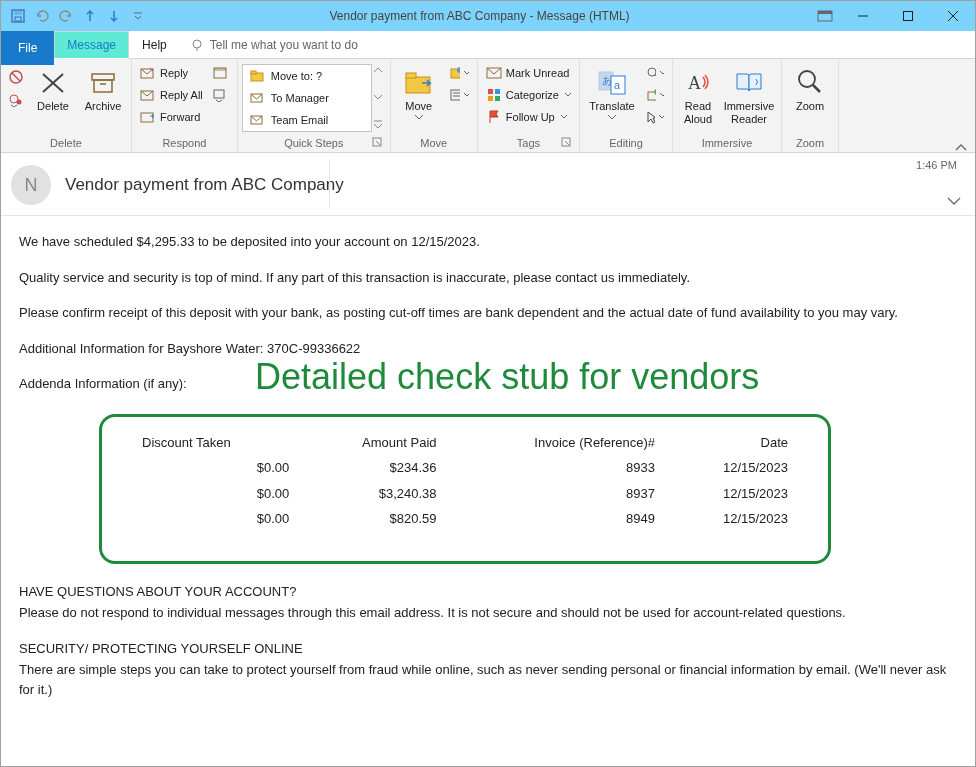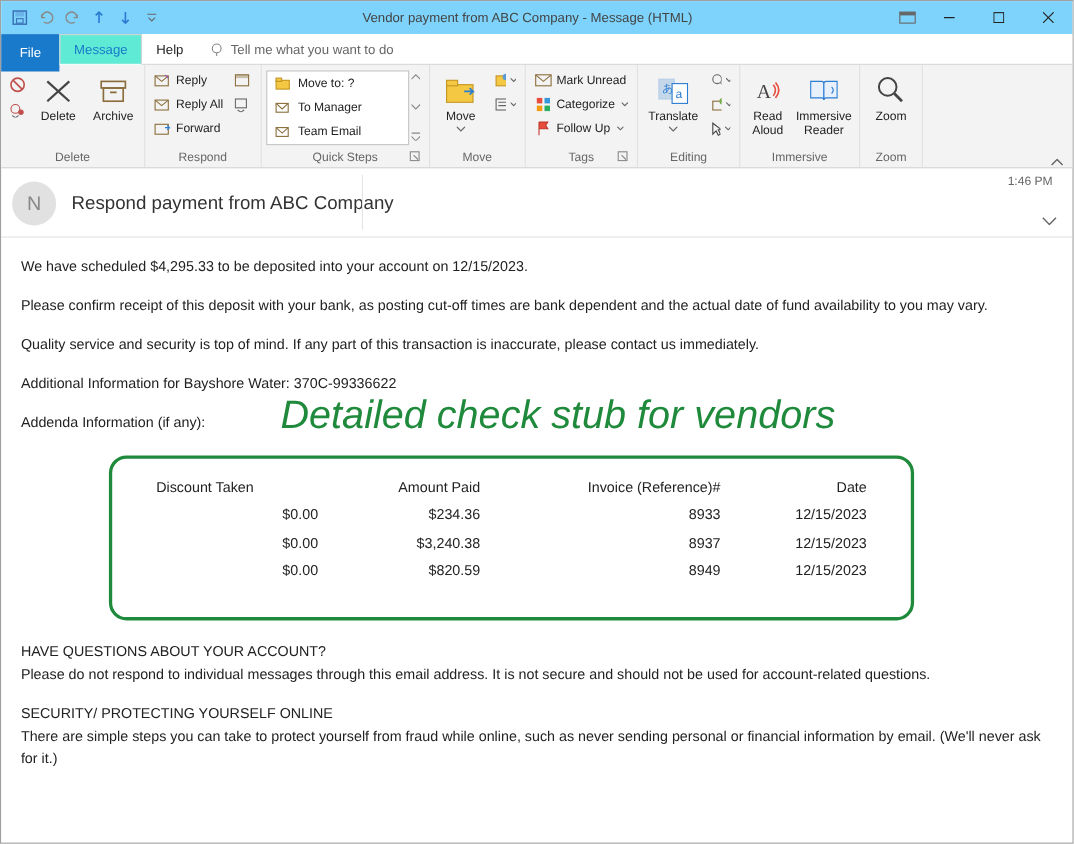--- a/index.html
+++ b/index.html
@@ -43,21 +43,21 @@
   .avatar { width: 40px; height: 40px; border-radius: 50%; background: #e1e1e1; display: flex; align-items: center; justify-content: center; font-size: 18px; color: #888; }
   .subject { font-size: 17px; color: #333; }
   .timestamp { position: absolute; right: 18px; top: 6px; font-size: 11px; color: #666; }
   .expand-chev { position: absolute; right: 14px; bottom: 10px; cursor: pointer; }
   
   
   .msg-body { padding: 16px 18px; font-size: 13px; line-height: 1.5; position: relative; }
   .msg-body p { margin-bottom: 16px; }
   .msg-body p.tight { margin-bottom: 2px; }
   
-  .annotation { position: absolute; font-size: 36px; color: #1f8a3b; font-family: "Segoe UI", sans-serif; font-weight: 400; font-style: italic; }
+  .annotation { position: absolute; font-size: 36px; color: #1f8a3b; font-family: "Segoe UI", sans-serif; font-weight: 400; }
   
   .stub-box { border: 3px solid #1f8a3b; border-radius: 16px; width: 732px; margin: 20px 0 18px 80px; padding: 12px 28px 28px 28px; }
   .stub-table { width: 100%; font-size: 13px; }
   .stub-table th { text-align: right; font-weight: 400; padding: 2px 10px; }
   .stub-table th:first-child { text-align: left; }
   .stub-table td { text-align: right; padding: 2px 10px; }
   
   svg { display: block; }
 </style>
 </head>
@@ -478,34 +478,34 @@
       <svg width="12" height="8">
         <path d="M1 6 L6 1 L11 6" fill="none" stroke="#666" stroke-width="1.3"></path>
       </svg>
     </div>
 </div>
 
 <div class="msg-header">
   <div class="avatar">
       <span>N</span>
     </div>
-  <div class="subject">Respond payment from ABC Company</div>
+  <div class="subject">Vendor payment from ABC Company</div>
   <div class="timestamp">1:46 PM</div>
   <div class="expand-chev">
       <svg width="14" height="8">
         <path d="M1 1 L7 7 L13 1" fill="none" stroke="#666" stroke-width="1.3"></path>
       </svg>
     </div>
   <div style="position:absolute;left:328px;top:6px;bottom:6px;width:1px;background:#e4e4e4"></div>
 </div>
 
 <div class="msg-body">
   <p>We have scheduled $4,295.33 to be deposited into your account on 12/15/2023.</p>
+  <p>Quality service and security is top of mind. If any part of this transaction is inaccurate, please contact us immediately.</p>
   <p>Please confirm receipt of this deposit with your bank, as posting cut-off times are bank dependent and the actual date of fund availability to you may vary.</p>
-  <p>Quality service and security is top of mind. If any part of this transaction is inaccurate, please contact us immediately.</p>
   <p>Additional Information for Bayshore Water: 370C-99336622</p>
   <p>Addenda Information (if any):</p>
 
   <div class="annotation" style="top:134px;left:254px">Detailed check stub for vendors</div>
 
   <div class="stub-box">
     <table class="stub-table">
       <tbody>
           <tr>
         <th>Discount Taken</th>

